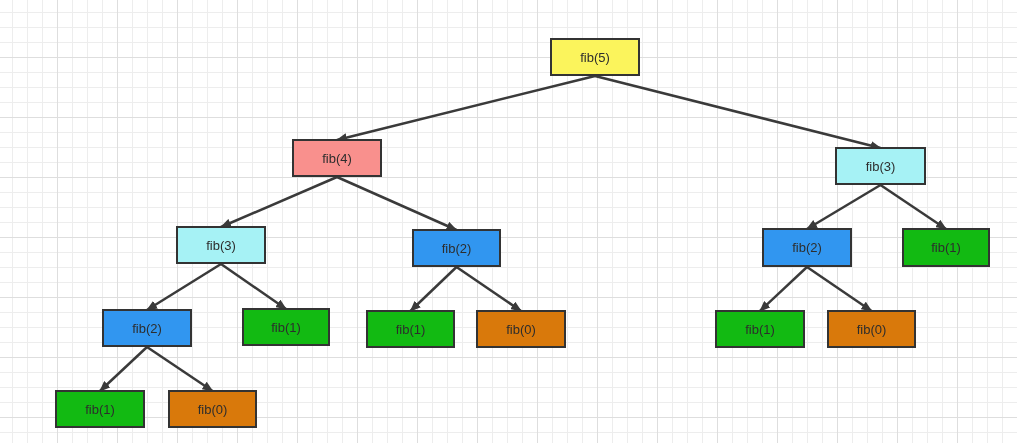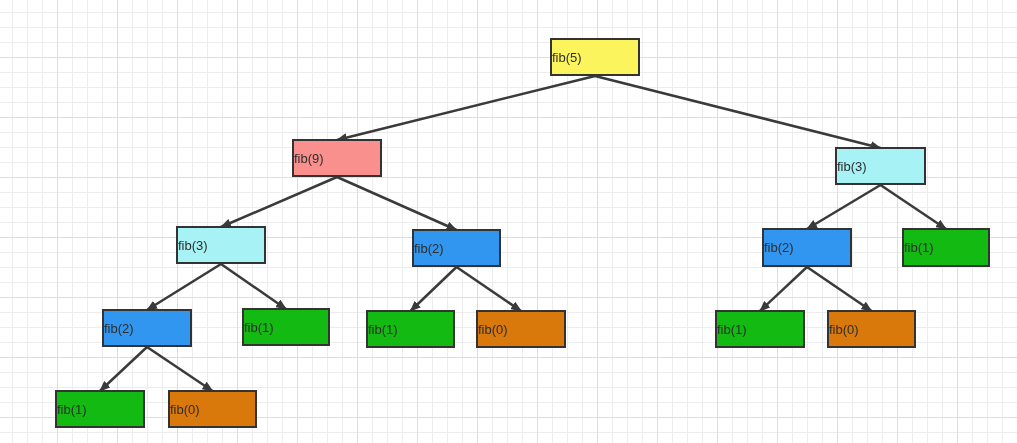--- a/index.html
+++ b/index.html
@@ -26,21 +26,21 @@
     left: 0; top: 0;
     width: 100%; height: 100%;
     pointer-events: none;
   }
   .node {
     position: absolute;
     box-sizing: border-box;
     border: 2px solid var(--node-border, #333333);
     display: flex;
     align-items: center;
-    justify-content: flex-start;
+    justify-content: center;
     cursor: default;
   }
   .node-label {
     font-size: 13px;
     color: var(--node-text, #2d2d2d);
     white-space: nowrap;
   }
 </style>
 </head>
 <body>
@@ -67,21 +67,21 @@
         <line x1="807" y1="267" x2="871.5" y2="311" stroke="#3a3a3a" stroke-width="2.5" marker-end="url(#arrowhead)"></line>
         <line x1="147" y1="347" x2="100" y2="391" stroke="#3a3a3a" stroke-width="2.5" marker-end="url(#arrowhead)"></line>
         <line x1="147" y1="347" x2="212.5" y2="391" stroke="#3a3a3a" stroke-width="2.5" marker-end="url(#arrowhead)"></line>
       </g>
   </svg>
   <div id="node-layer">
       <div class="node" style="left: 550px; top: 38px; width: 90px; height: 38px; background: rgb(251, 244, 92);">
         <span class="node-label">fib(5)</span>
       </div>
       <div class="node" style="left: 292px; top: 139px; width: 90px; height: 38px; background: rgb(249, 144, 141);">
-        <span class="node-label">fib(9)</span>
+        <span class="node-label">fib(4)</span>
       </div>
       <div class="node" style="left: 835px; top: 147px; width: 91px; height: 38px; background: rgb(166, 242, 245);">
         <span class="node-label">fib(3)</span>
       </div>
       <div class="node" style="left: 176px; top: 226px; width: 90px; height: 38px; background: rgb(166, 242, 245);">
         <span class="node-label">fib(3)</span>
       </div>
       <div class="node" style="left: 412px; top: 229px; width: 89px; height: 38px; background: rgb(49, 150, 240);">
         <span class="node-label">fib(2)</span>
       </div>

